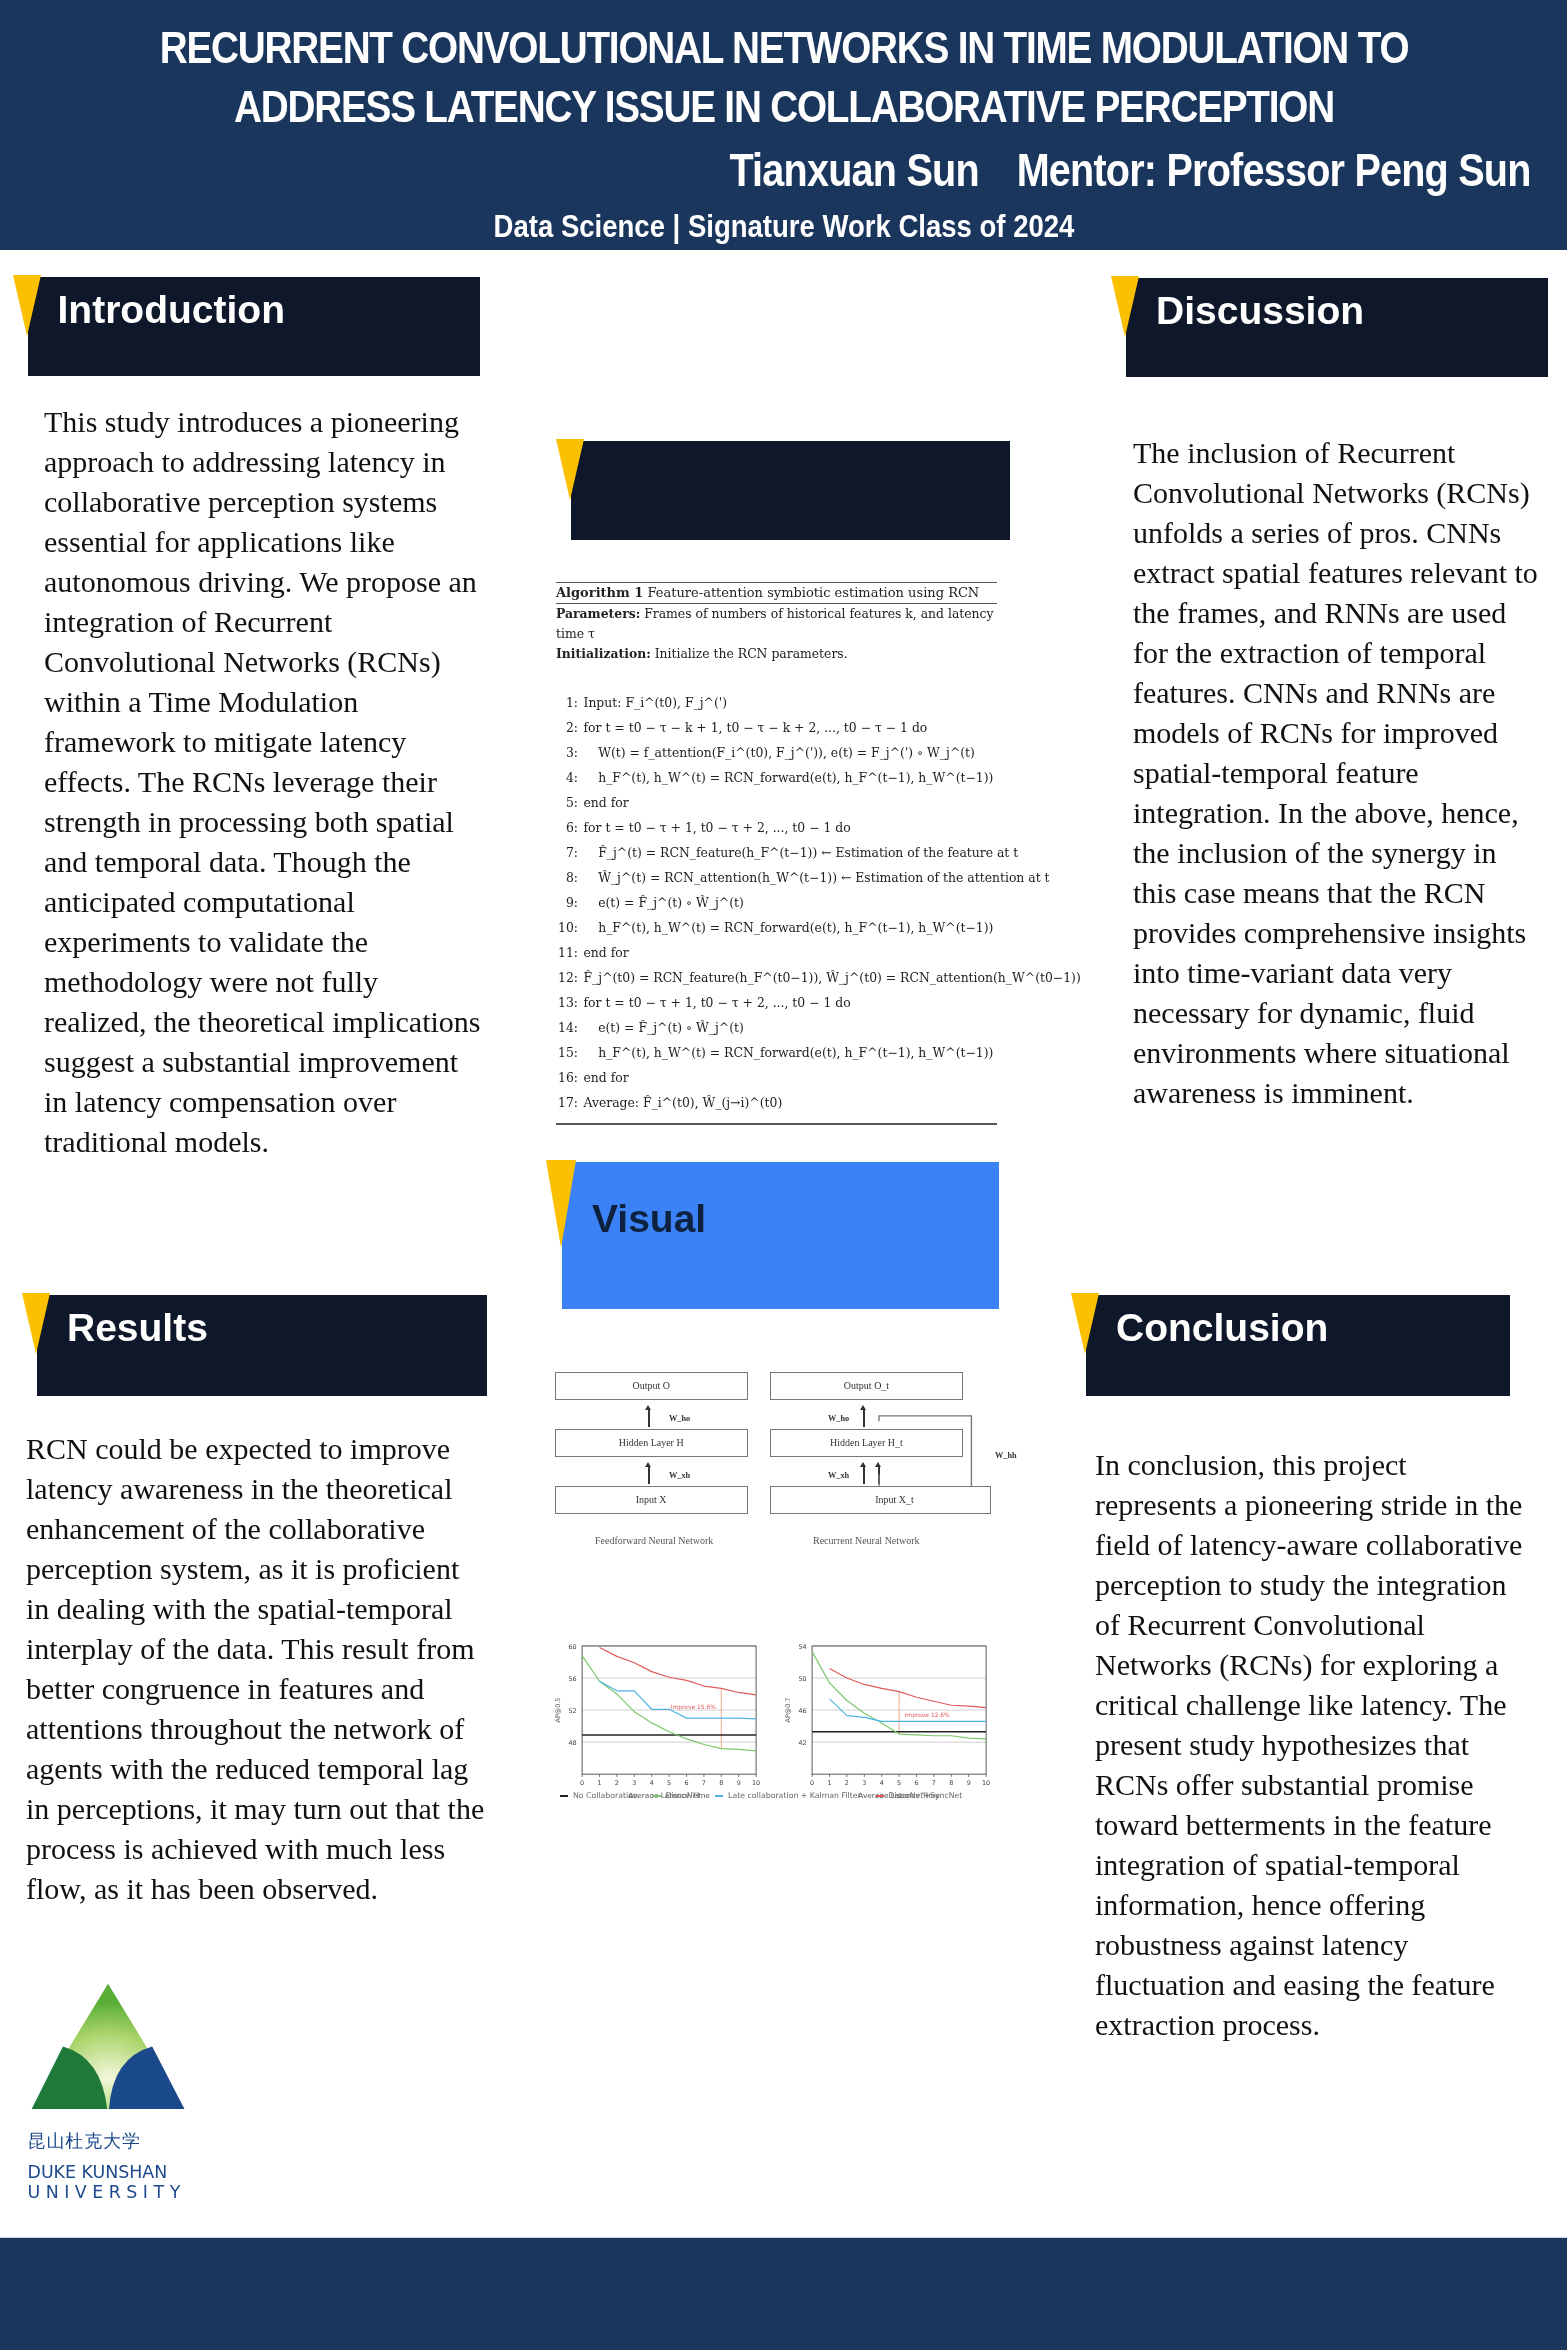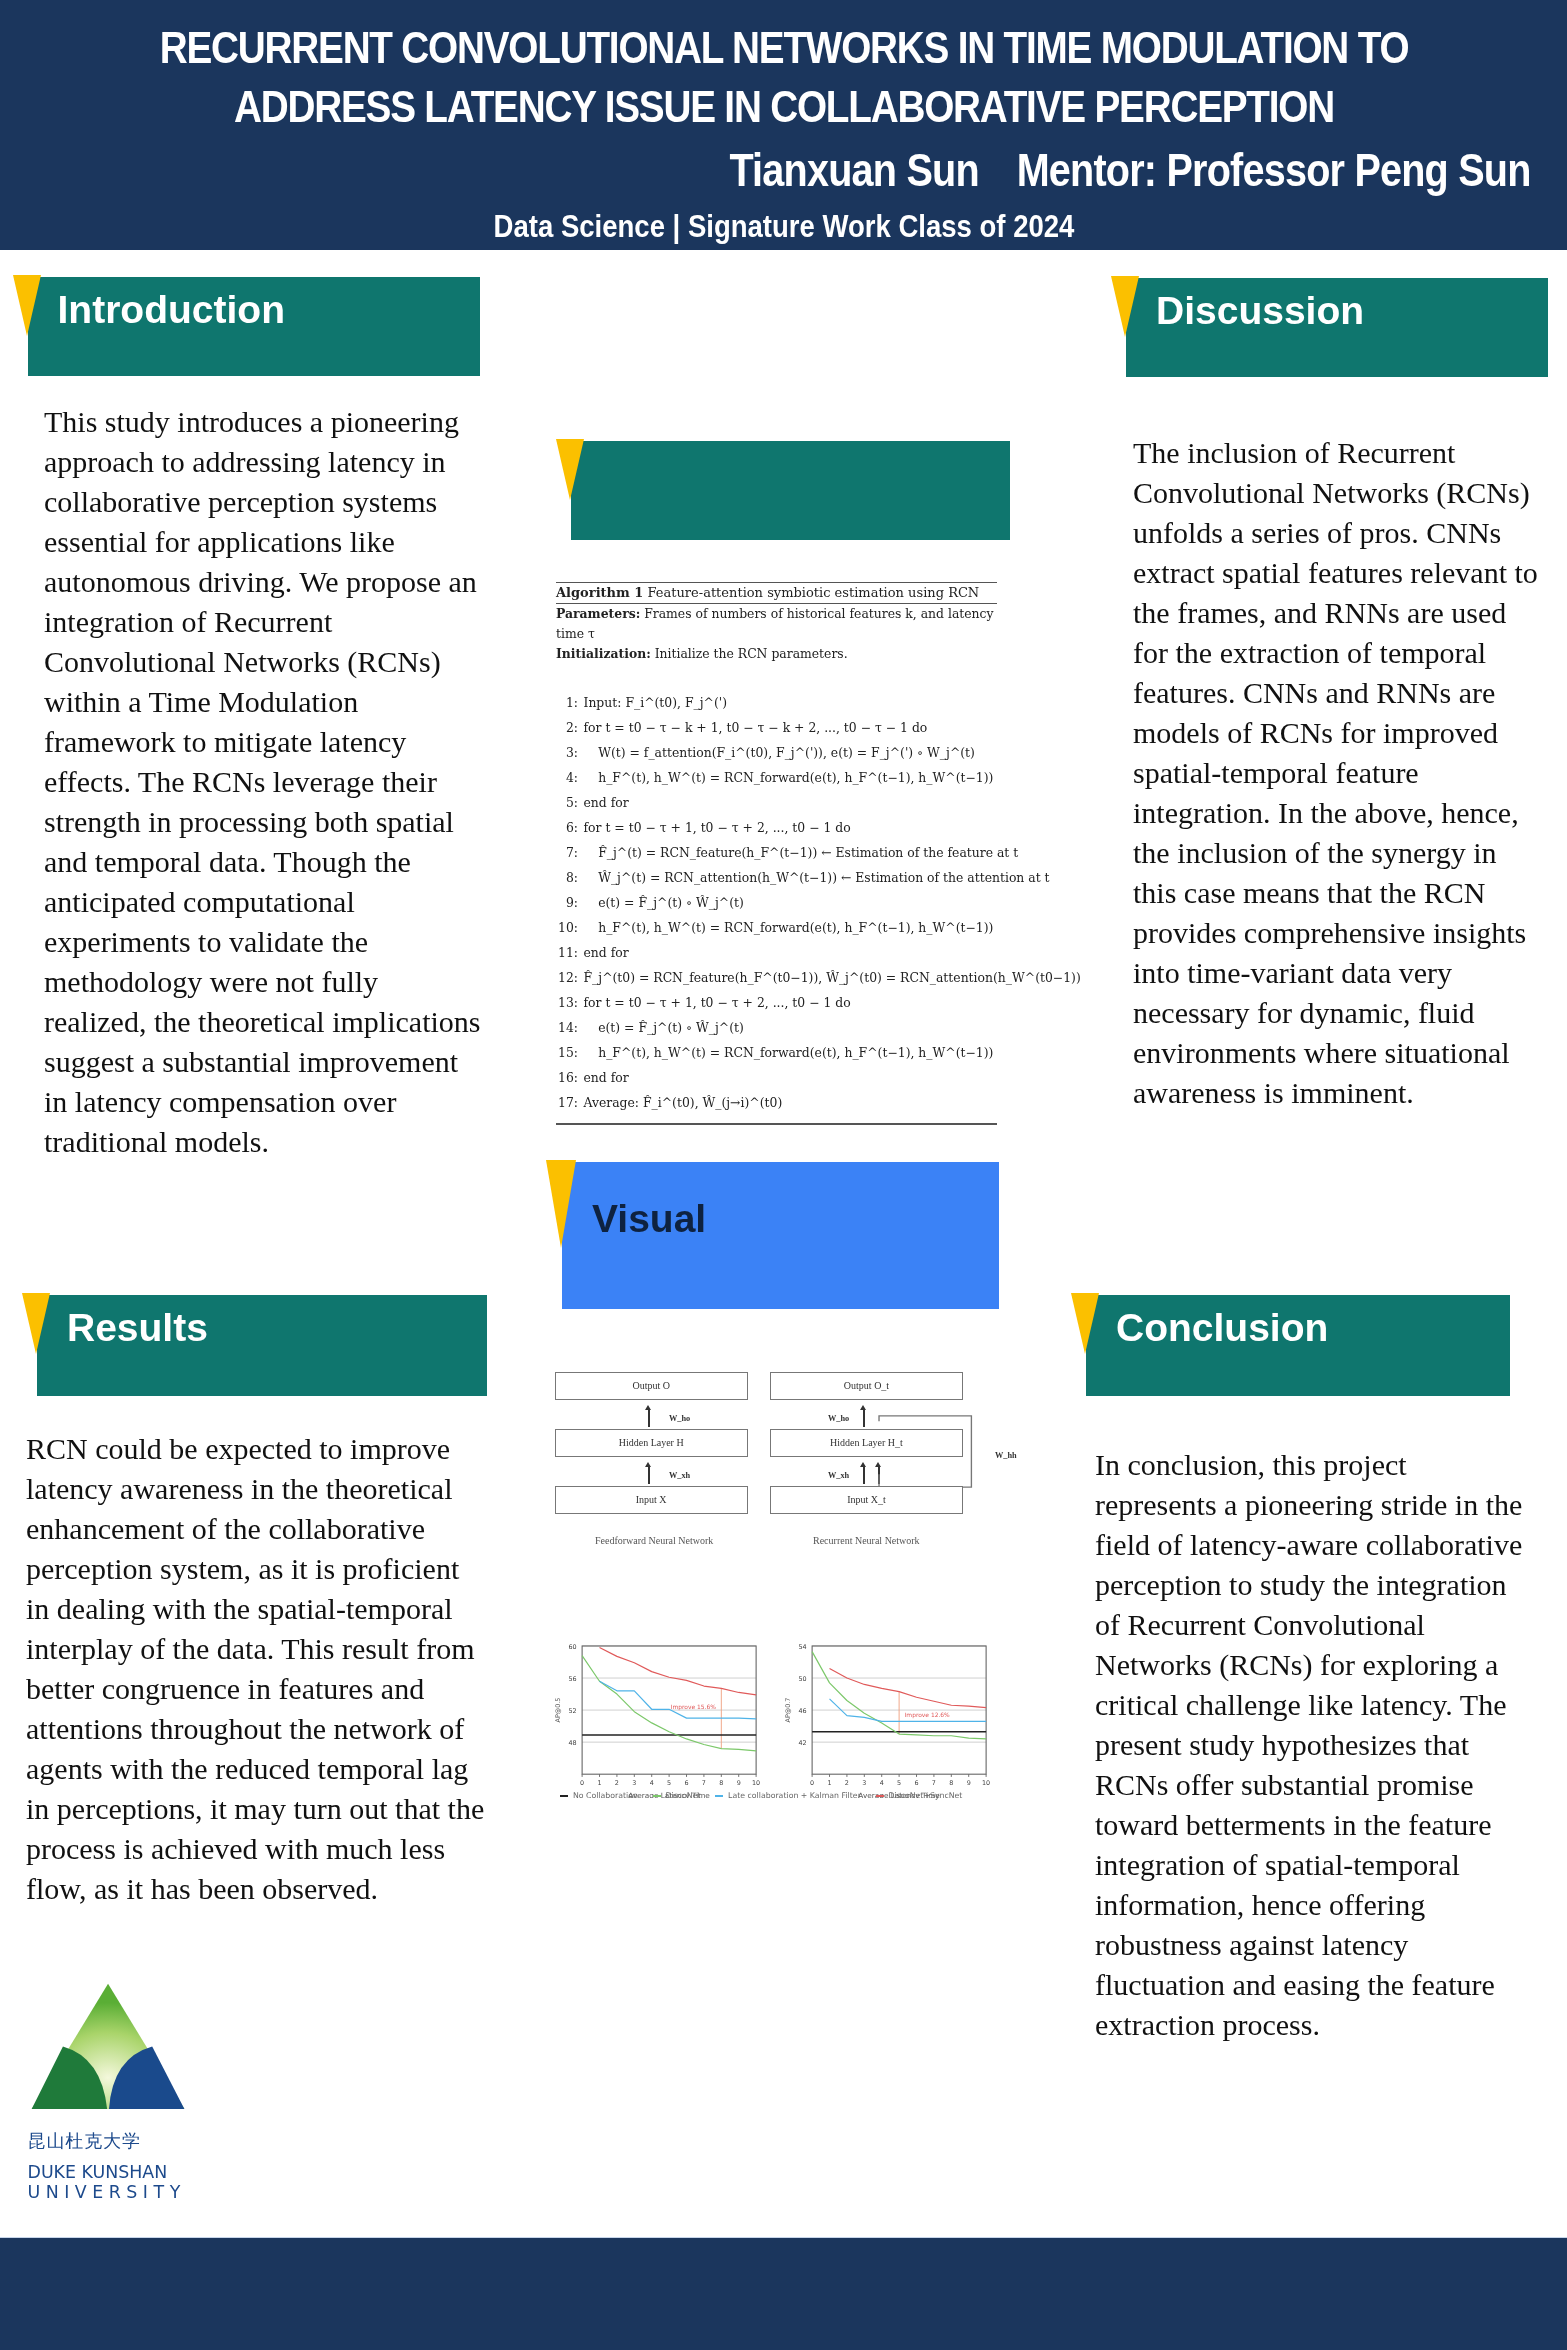--- a/index.html
+++ b/index.html
@@ -18,21 +18,21 @@
     position: absolute; left: 0; width: 1568px; text-align: center;
     font-size: 45px; letter-spacing: -1.4px; transform: scaleX(0.86); transform-origin: center;
   }
   .t1 { top: 22px; }
   .t2 { top: 81px; }
   .authors { position: absolute; right: 37px; top: 143px; font-size: 46px; letter-spacing: -0.9px; transform: scaleX(0.86); transform-origin: right; white-space: nowrap; }
   .authors span + span { margin-left: 44px; }
   .dept { position: absolute; left: 0; width: 1568px; top: 208px; text-align: center; font-size: 32px; transform: scaleX(0.86); transform-origin: center; }
 
   .sec-head {
-    position: absolute; background: #0f766e; color: #fff;
+    position: absolute; background: #0f172a; color: #fff;
     font-family: "Liberation Sans", sans-serif; font-weight: bold; font-size: 39px;
   }
   .sec-head .label { position: absolute; left: 30px; top: 9.2px; line-height: 48px; }
   .sec-head .tri {
     position: absolute; left: -14.7px; top: -1.8px; width: 0; height: 0;
     border-left: 14.7px solid transparent; border-right: 14.7px solid transparent;
     border-top: 61px solid #fbc000;
   }
   .sec-head.light { background: #3b82f6; color: #0e2240; }
 
@@ -144,21 +144,21 @@
   <div class="dw" style="left:277px; top:55px;">W_ho</div>
   <div class="arrow" style="left:312px; top:51px;"></div>
   <div class="dbox" style="left:219px; top:70px; width:191px;">Hidden Layer H_t</div>
   <div class="dw" style="left:277px; top:112px;">W_xh</div>
   <div class="arrow" style="left:312px; top:108px;"></div>
   <div class="arrow" style="left:327px; top:108px;"></div>
   <svg style="position:absolute; left:326px; top:55px;" width="101" height="75" viewBox="0 0 110 82">
     <path d="M2 8 V2 H103 V80 H2 V66" fill="none" stroke="#777" stroke-width="1.5"></path>
   </svg>
   <div class="dw" style="left:444px; top:92px;">W_hh</div>
-  <div class="dbox" style="left:219px; top:127px; width:191px;">Input X_t</div>
+  <div class="dbox" style="left:219px; top:127px; width:191px;padding-left:28px;">Input X_t</div>
   <div class="dcap" style="left:262px; top:176px;">Recurrent Neural Network</div>
 </div>
 
 <div class="chart" style="left:547px; top:1624px;">
   <svg id="chart0" width="225" height="174" viewBox="0 0 245 190">
       <line x1="38" x2="228" y1="129" y2="129" stroke="#ccc" stroke-width="1"></line>
       <text x="32" y="132" font-size="7" text-anchor="end" fill="#444">48</text>
       <line x1="38" x2="228" y1="94" y2="94" stroke="#ccc" stroke-width="1"></line>
       <text x="32" y="97" font-size="7" text-anchor="end" fill="#444">52</text>
       <line x1="38" x2="228" y1="59" y2="59" stroke="#ccc" stroke-width="1"></line>

